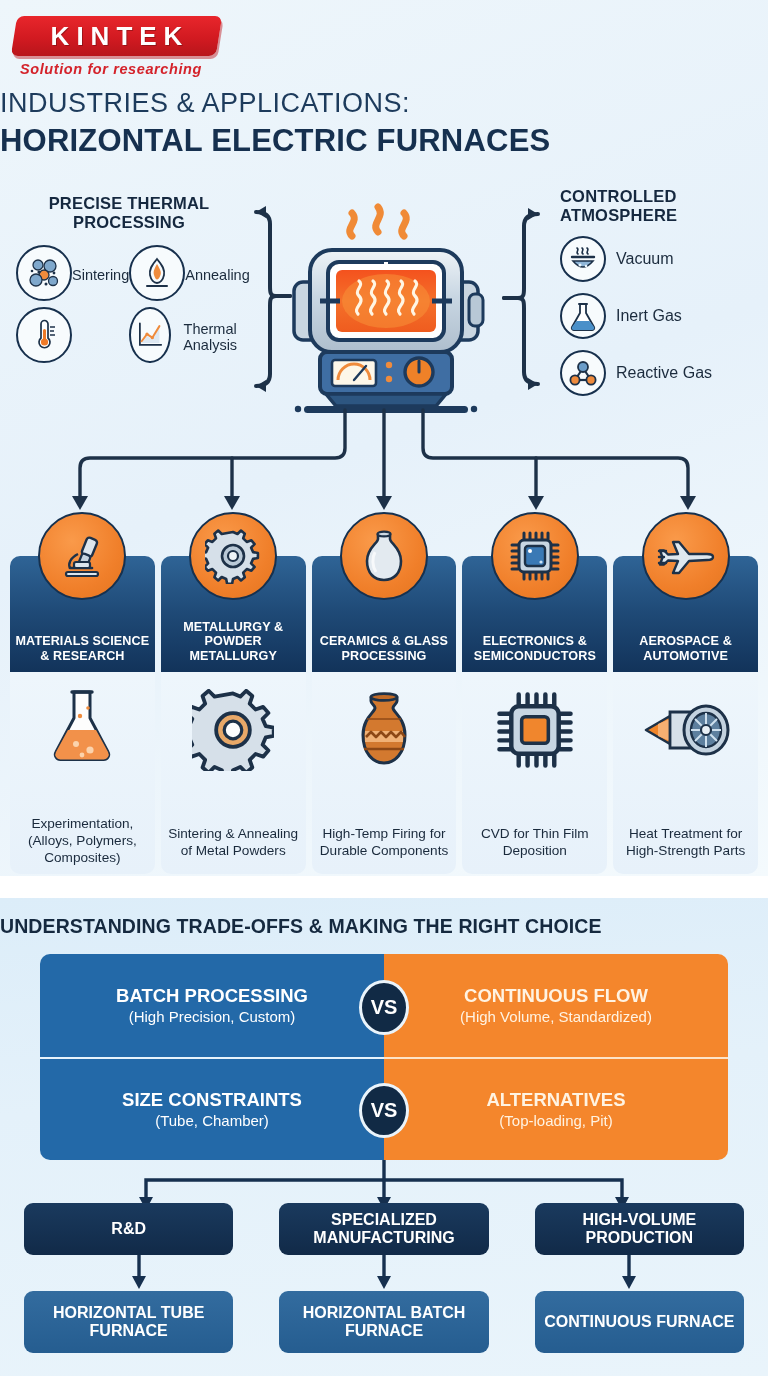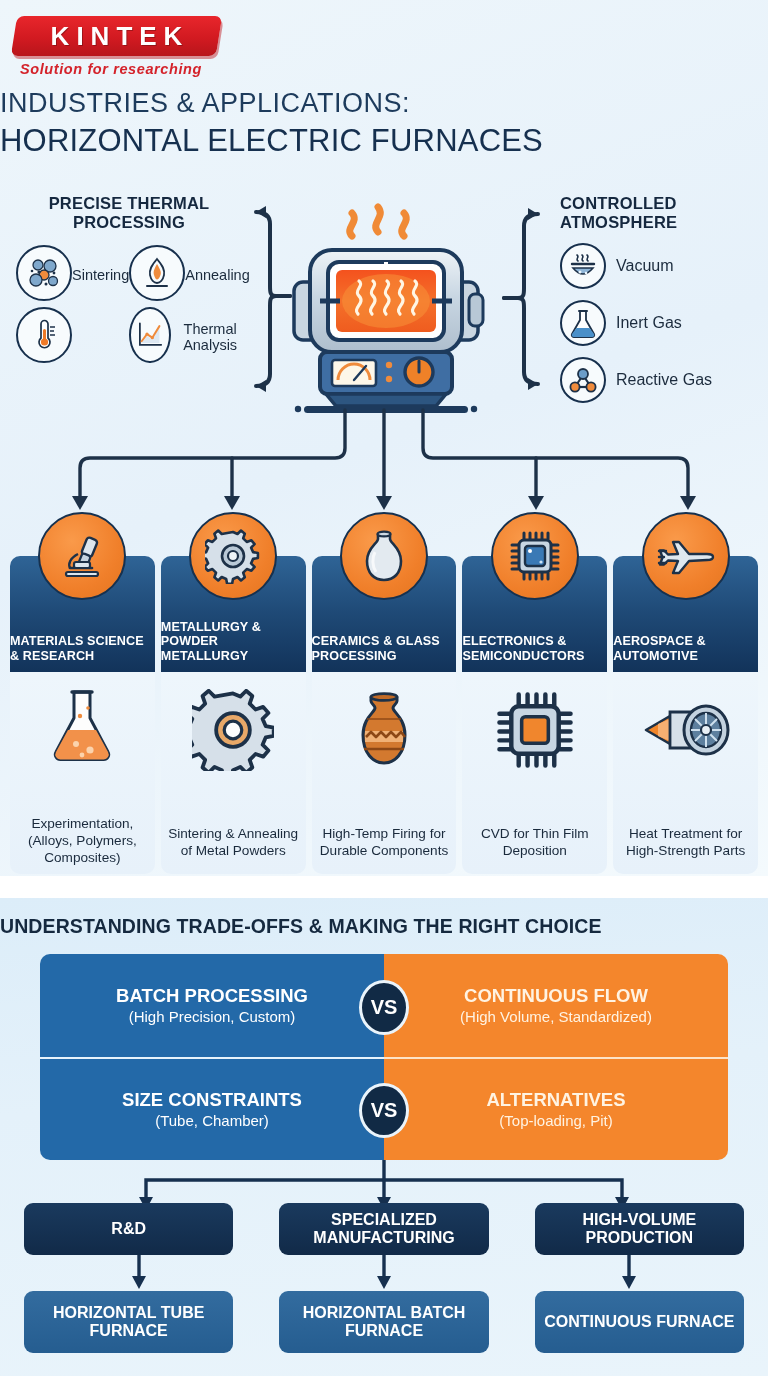--- a/index.html
+++ b/index.html
@@ -36,39 +36,39 @@
   .logo-tag {
     margin-top: 5px; margin-left: 6px;
     color: #d4222a; font-size: 14.5px; font-style: italic;
     font-weight: 700; letter-spacing: .6px;
     font-family: "Liberation Sans", sans-serif;
   }
 
   
   .title-block { position: absolute; left: 0; top: 88px; width: 768px; text-align: left; color: #16304f; }
   .title-1 { font-size: 27px; letter-spacing: .5px; font-weight: 400; color: #1d3b5c; }
-  .title-2 { font-size: 31px; font-weight: 400; letter-spacing: .2px; margin-top: 4px; color: #16304f; }
+  .title-2 { font-size: 31px; font-weight: 700; letter-spacing: .2px; margin-top: 4px; color: #16304f; }
 
   
   .top-sec { position: absolute; left: 0; top: 186px; width: 768px; height: 250px; }
 
   .side-head { font-size: 16.5px; font-weight: 800; color: #15283f; line-height: 1.18; letter-spacing: .2px; }
 
   .left-col { position: absolute; left: 16px; top: 8px; width: 226px; text-align: center; }
   .left-grid { margin-top: 12px; display: grid; grid-template-columns: 1fr 1fr; row-gap: 6px; }
   .ic-cell { display: flex; flex-direction: row; align-items: center; }
   .ic-circle {
     width: 56px; height: 56px; border-radius: 50%;
     border: 2.6px solid #17304d; background: #f7fbfd;
     display: flex; align-items: center; justify-content: center;
     position: relative; overflow: hidden;
   }
   .ic-label { margin-top: 5px; font-size: 14.5px; color: #1b2b3d; line-height: 1.12; }
 
-  .right-col { position: absolute; left: 560px; top: 8px; width: 200px; }
+  .right-col { position: absolute; left: 560px; top: 1px; width: 200px; }
   .right-head { text-align: left; }
   .right-list { margin-top: 10px; }
   .r-row { display: flex; align-items: center; gap: 10px; margin-bottom: 11px; }
   .r-circle { width: 46px; height: 46px; border-radius: 50%; border: 2.6px solid #17304d;
               background: #f7fbfd; display: flex; align-items: center; justify-content: center; flex: none; }
   .r-label { font-size: 16px; color: #1b2b3d; }
 
   
   .brace { position: absolute; }
 
@@ -92,21 +92,21 @@
   }
   .col-head {
     position: absolute; top: 44px; left: 0; right: 0; height: 116px;
     background: linear-gradient(180deg, #2f6496 0%, #1f4a77 48%, #12335a 100%);
     border-radius: 10px 10px 0 0;
     display: flex; align-items: flex-end; justify-content: center;
     padding-bottom: 9px; z-index: 2;
   }
   .col-head span {
     color: #fff; font-weight: 800; font-size: 12.6px; line-height: 1.14;
-    text-align: left; letter-spacing: .1px;
+    text-align: center; letter-spacing: .1px;
   }
   .col-body {
     position: absolute; top: 160px; left: 0; right: 0; bottom: 0;
     background: linear-gradient(180deg, #eef6fc 0%, #e7f1fa 100%);
     border-radius: 0 0 10px 10px;
     display: flex; flex-direction: column; align-items: center;
     padding: 12px 4px 10px;
     gap: 44px;
   }
   .col-ico { height: 92px; display: flex; align-items: center; justify-content: center; }

